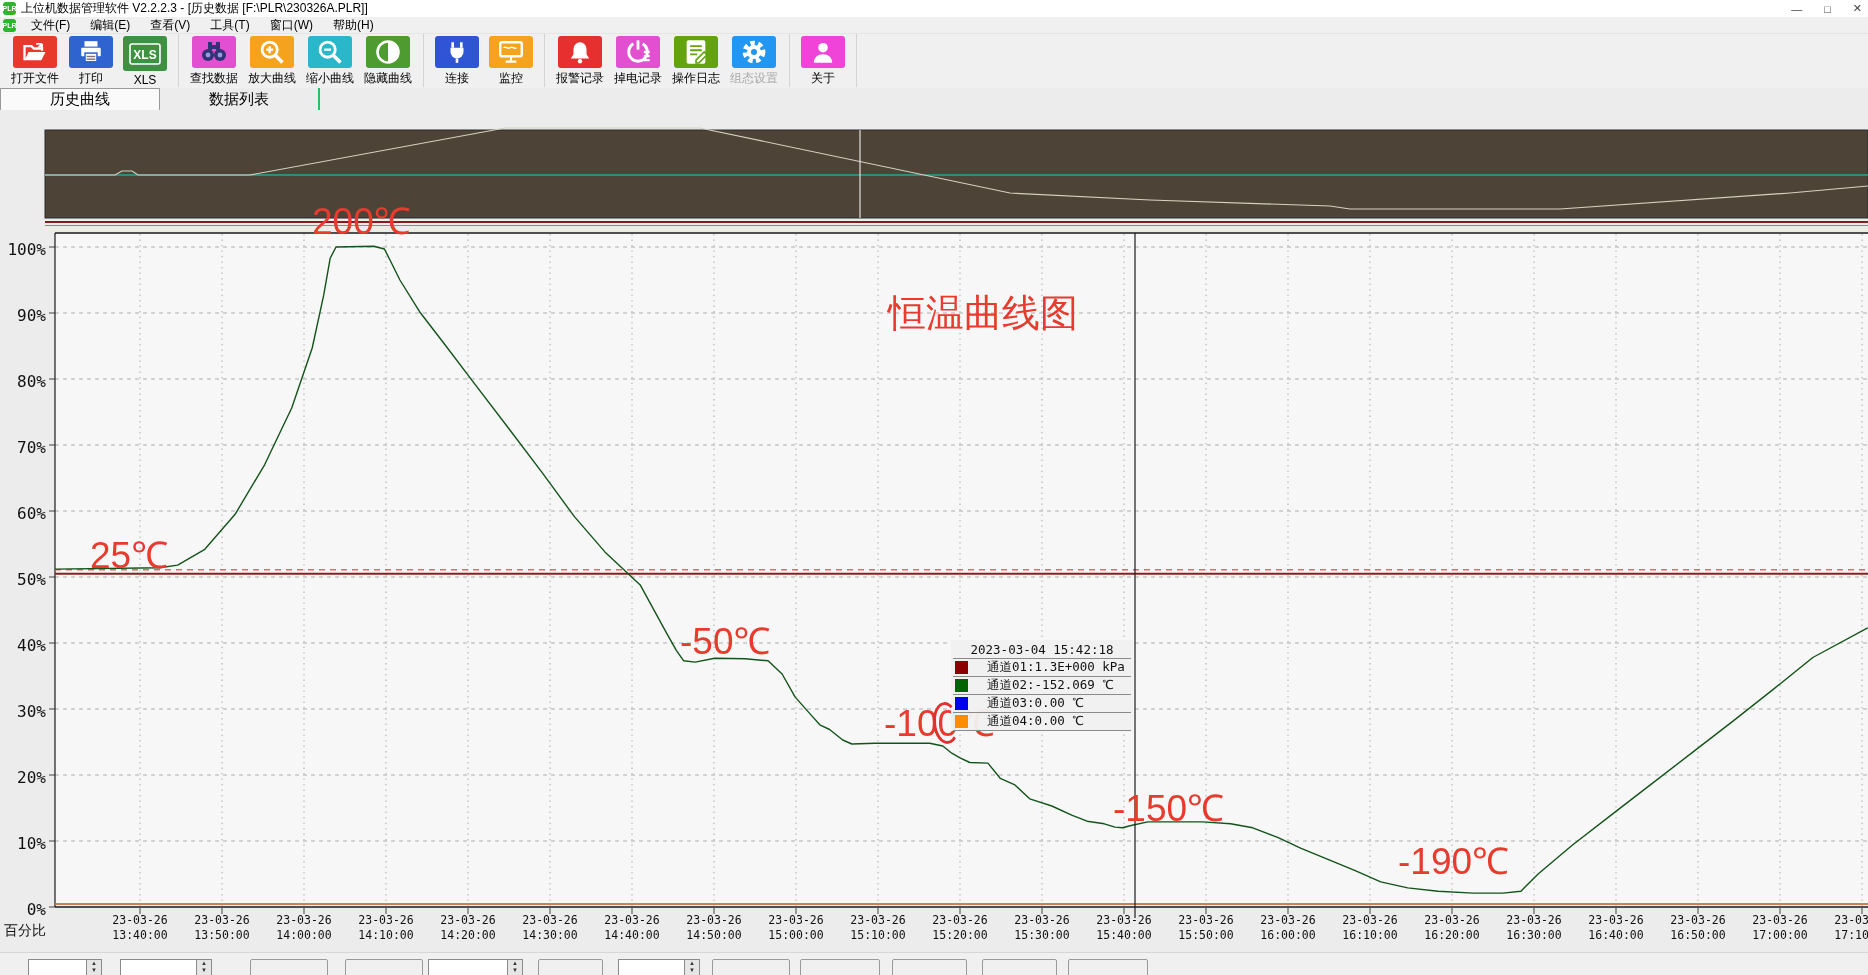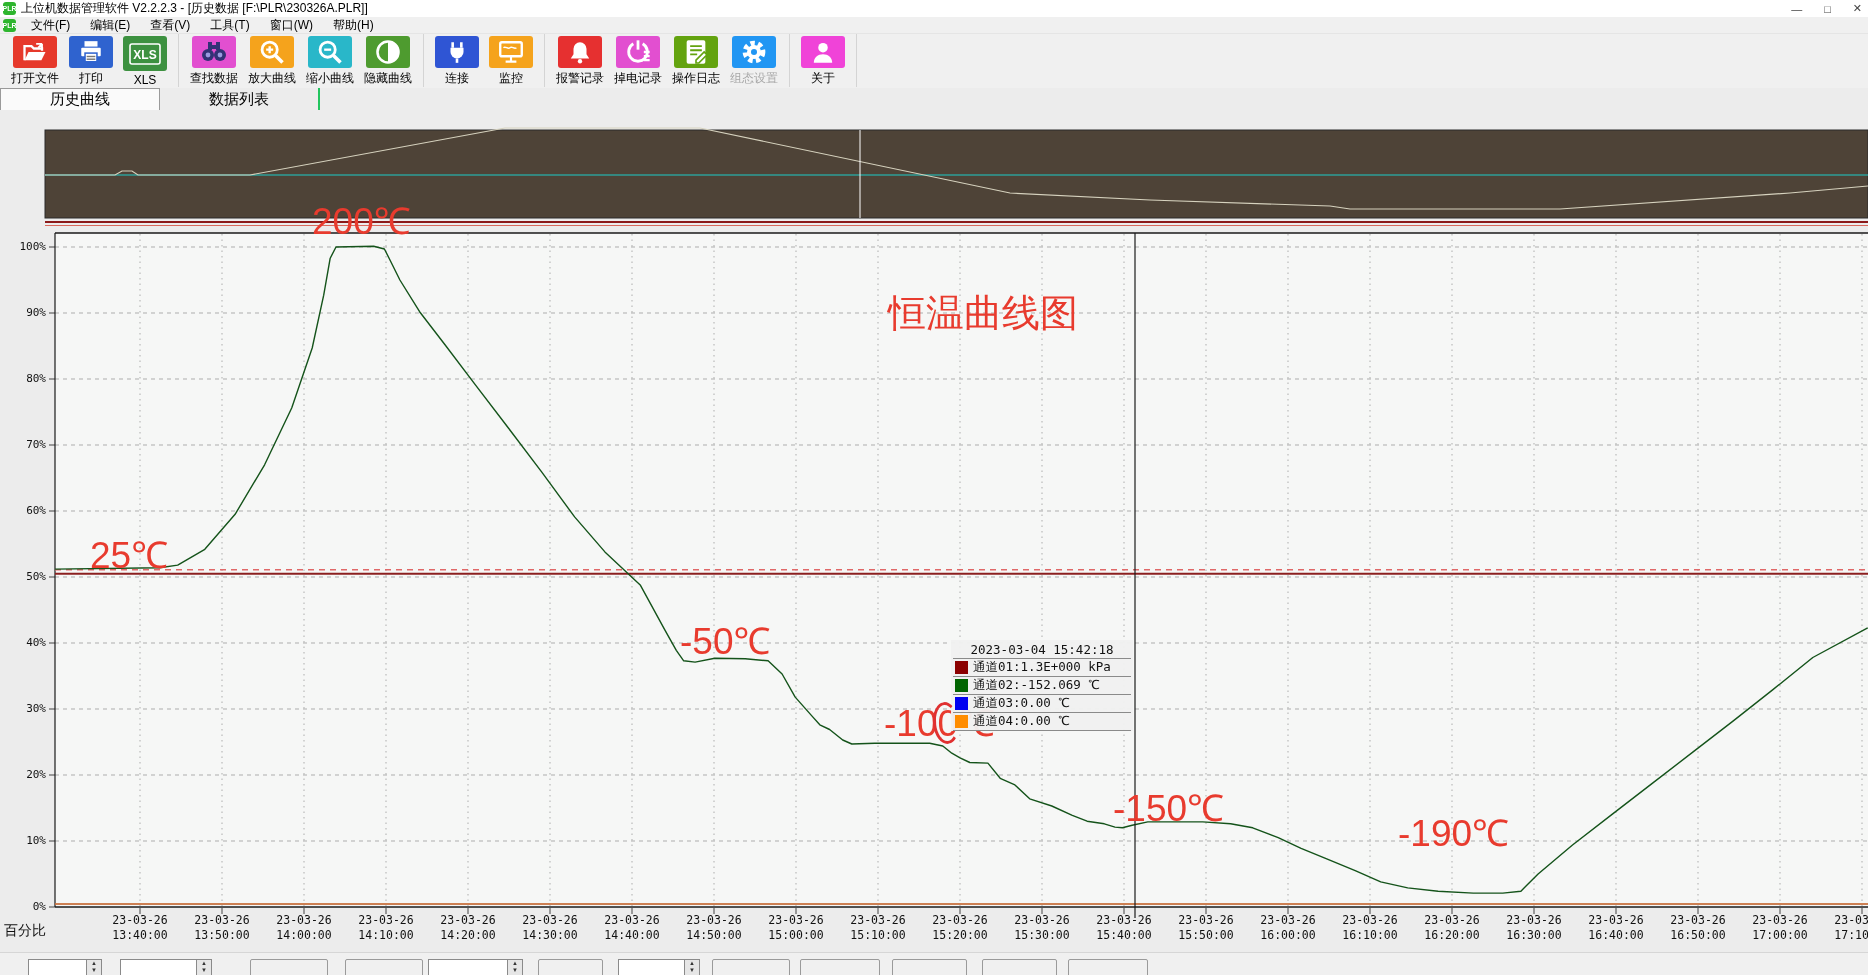--- a/index.html
+++ b/index.html
@@ -29,31 +29,31 @@
   .tlabel.disabled{color:#a8a8a8;}
   
   .tabrow{position:absolute;left:0;top:88px;width:100%;height:22px;background:#ececec;display:flex;}
   .tab{width:160px;display:flex;align-items:center;justify-content:center;font-size:15px;
        border-right:2px solid #22c55e;}
   .tab.active{background:#fafafa;border:1px solid #9a9a9a;border-bottom:none;}
   
   .content{position:absolute;left:0;top:110px;width:1868px;height:865px;background:#ececec;}
   .chart-svg{position:absolute;left:0;top:0;}
   .ylabel{position:absolute;width:46px;text-align:right;font-family:"DejaVu Sans Mono",monospace;
-          font-size:11px;color:#111;}
+          font-size:16px;color:#111;}
   .xlabel{position:absolute;width:84px;text-align:center;font-family:"DejaVu Sans Mono",monospace;
           font-size:11.5px;line-height:15px;color:#111;white-space:nowrap;}
   .pct-label{position:absolute;left:4px;top:812px;font-size:14px;color:#111;}
   .annot{position:absolute;color:#e83b2e;font-size:37px;white-space:nowrap;}
   .annot.title{font-size:38px;}
   
   .tooltip{position:absolute;left:951px;top:530px;width:182px;background:rgba(240,240,240,.96);
            font-family:"DejaVu Sans Mono",monospace;font-size:12.5px;color:#111;padding:1px 2px 0 2px;}
   .tooltip .tt-title{text-align:center;border-bottom:1px solid #8a8a8a;padding:1px 0;}
-  .tt-row{display:flex;align-items:center;gap:5px;border-bottom:1px solid #8a8a8a;height:18px;padding-left:2px;}
+  .tt-row{display:flex;align-items:center;gap:19px;border-bottom:1px solid #8a8a8a;height:18px;padding-left:2px;}
   .tt-swatch{width:13px;height:13px;flex:0 0 auto;}
   .red-circle{position:absolute;left:933px;top:592px;width:26px;height:42px;border:3px solid #e03030;
               border-radius:50%;border-right-color:transparent;transform:rotate(-6deg);}
   
   .bottomstrip{position:absolute;left:0;top:842px;width:1868px;height:23px;background:#f0f0f0;
                border-top:1px solid #d6d6d6;overflow:hidden;}
   .bw{position:absolute;top:6px;height:24px;background:#fff;border:1px solid #8a8a8a;}
   .bw.btn{background:#f0f0f0;border:1px solid #9a9a9a;border-radius:2px;}
   .bw .spin{position:absolute;right:0;top:0;width:15px;height:100%;background:#e6e6e6;
             border-left:1px solid #8a8a8a;font-size:6px;line-height:7px;text-align:center;color:#333;}
@@ -368,21 +368,21 @@
         <div class="xlabel" style="left: 1820px; top: 803px;">23-03-26<br>17:10:00</div>
       </div>
     <div class="pct-label">百分比</div>
     <div id="annots">
         <div class="annot title" style="left: 888px; top: 178px;">恒温曲线图</div>
         <div class="annot" style="left: 90px; top: 418px;">25℃</div>
         <div class="annot" style="left: 312px; top: 84px;">200℃</div>
         <div class="annot" style="left: 680px; top: 504px;">-50℃</div>
         <div class="annot" style="left: 852px; top: 586px; margin-left: 32px;">-100℃</div>
         <div class="annot" style="left: 1113px; top: 671px;">-150℃</div>
-        <div class="annot" style="left: 1398px; top: 696px;">-190℃</div>
+        <div class="annot" style="left: 1398px; top: 724px;">-190℃</div>
       </div>
 
     <div class="tooltip">
       <div class="tt-title">2023-03-04 15:42:18</div>
       <div id="ttrows">
           <div class="tt-row">
             <div class="tt-swatch" style="background: rgb(139, 0, 0);"></div>
             <span>通道01:1.3E+000 kPa</span>
           </div>
           <div class="tt-row">

